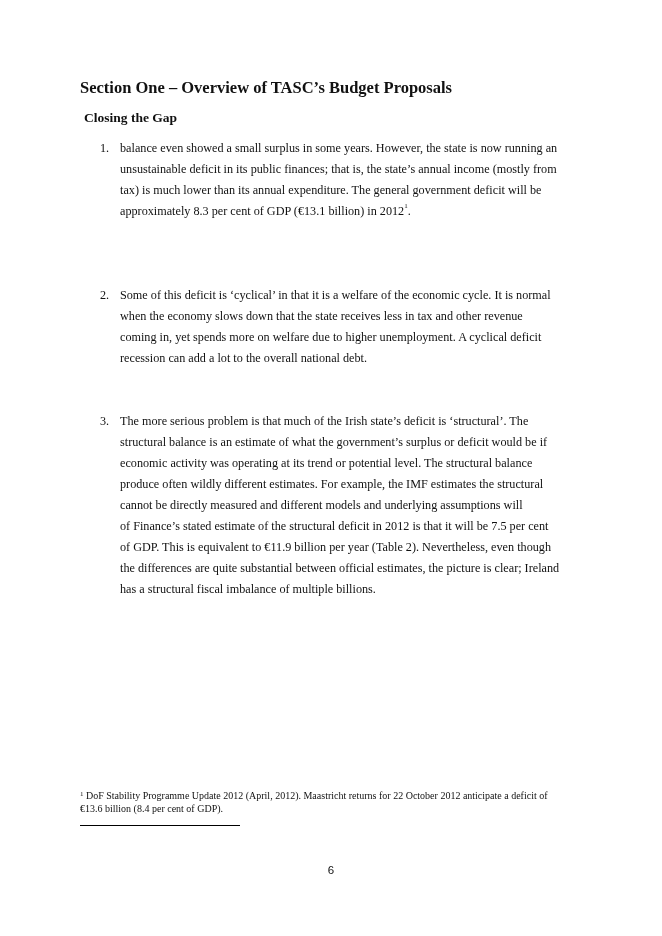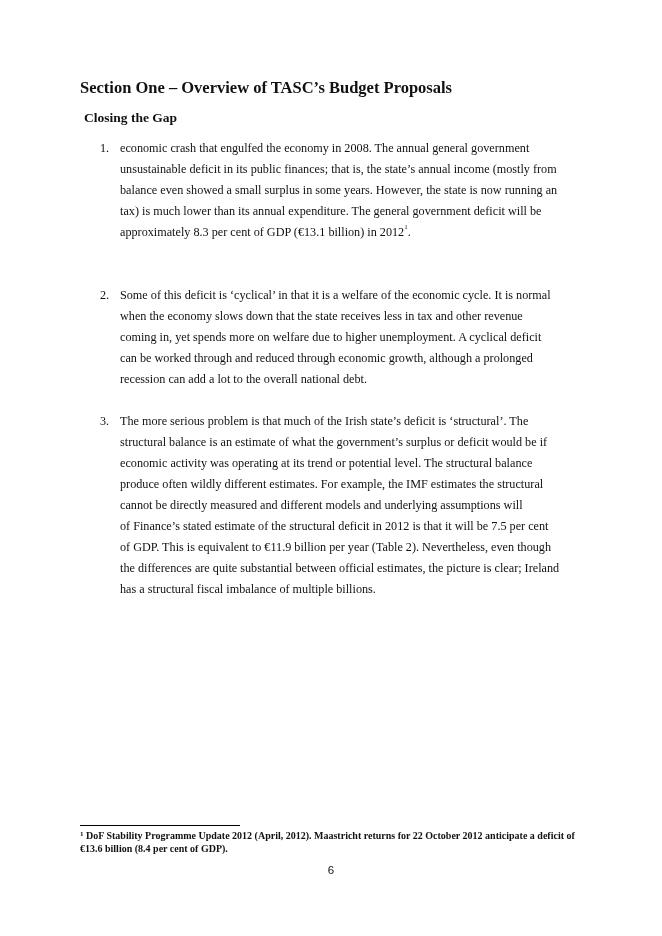--- a/index.html
+++ b/index.html
@@ -5,45 +5,43 @@
   html, body { margin: 0; padding: 0; background: #ffffff; }
   body { width: 662px; height: 936px; position: relative; overflow: hidden;
          font-family: "Liberation Serif", serif; color: #111; }
   .h1 { position: absolute; left: 80px; top: 78px; font-size: 16.5px; font-weight: bold; margin: 0; white-space: nowrap; text-align: right; }
   .h2 { position: absolute; left: 84px; top: 110px; font-size: 13.5px; font-weight: bold; margin: 0; white-space: nowrap; }
   .item { position: absolute; left: 80px; width: 490px; font-size: 12.2px; line-height: 21px; }
   .item .num { position: absolute; left: 20px; top: 0; }
   .item .line { display: block; padding-left: 40px; white-space: nowrap; }
   sup { font-size: 7px; vertical-align: top; line-height: 1; position: relative; top: 2px; }
   .rule { position: absolute; left: 80px; top: 825px; width: 160px; height: 0; border-top: 1px solid #000; }
-  .fn { position: absolute; left: 80px; top: 829px; width: 500px; font-size: 10px; line-height: 13px; font-weight: bold; }
+  .fn { position: absolute; left: 80px; top: 789px; width: 500px; font-size: 10px; line-height: 13px; }
   .fn .line { display: block; white-space: nowrap; }
   .pagenum { position: absolute; left: 0; width: 662px; top: 864px; text-align: center; font-family: "Liberation Sans", sans-serif; font-size: 11.5px; }
 </style>
 </head>
 <body>
 
 <h1 class="h1">Section One – Overview of TASC’s Budget Proposals</h1>
 <h2 class="h2">Closing the Gap</h2>
 
 <div class="item" style="top:138px;">
   <span class="num">1.</span>
-  <span class="line">economic crash that engulfed the economy in 2008. The annual general government</span>
+  <span class="line">balance even showed a small surplus in some years. However, the state is now running an</span>
   <span class="line">unsustainable deficit in its public finances; that is, the state’s annual income (mostly from</span>
-  <span class="line">balance even showed a small surplus in some years. However, the state is now running an</span>
   <span class="line">tax) is much lower than its annual expenditure. The general government deficit will be</span>
   <span class="line"><span>approximately 8.3 per cent of GDP (€13.1 billion) in 2012</span><sup>1</sup><span>.</span></span>
 </div>
 
 <div class="item" style="top:285px;">
   <span class="num">2.</span>
   <span class="line">Some of this deficit is ‘cyclical’ in that it is a welfare of the economic cycle. It is normal</span>
   <span class="line">when the economy slows down that the state receives less in tax and other revenue</span>
   <span class="line">coming in, yet spends more on welfare due to higher unemployment. A cyclical deficit</span>
-  <span class="line">can be worked through and reduced through economic growth, although a prolonged</span>
   <span class="line">recession can add a lot to the overall national debt.</span>
 </div>
 
 <div class="item" style="top:411px;">
   <span class="num">3.</span>
   <span class="line">The more serious problem is that much of the Irish state’s deficit is ‘structural’. The</span>
   <span class="line">structural balance is an estimate of what the government’s surplus or deficit would be if</span>
   <span class="line">economic activity was operating at its trend or potential level. The structural balance</span>
   <span class="line">produce often wildly different estimates. For example, the IMF estimates the structural</span>
   <span class="line">cannot be directly measured and different models and underlying assumptions will</span>

